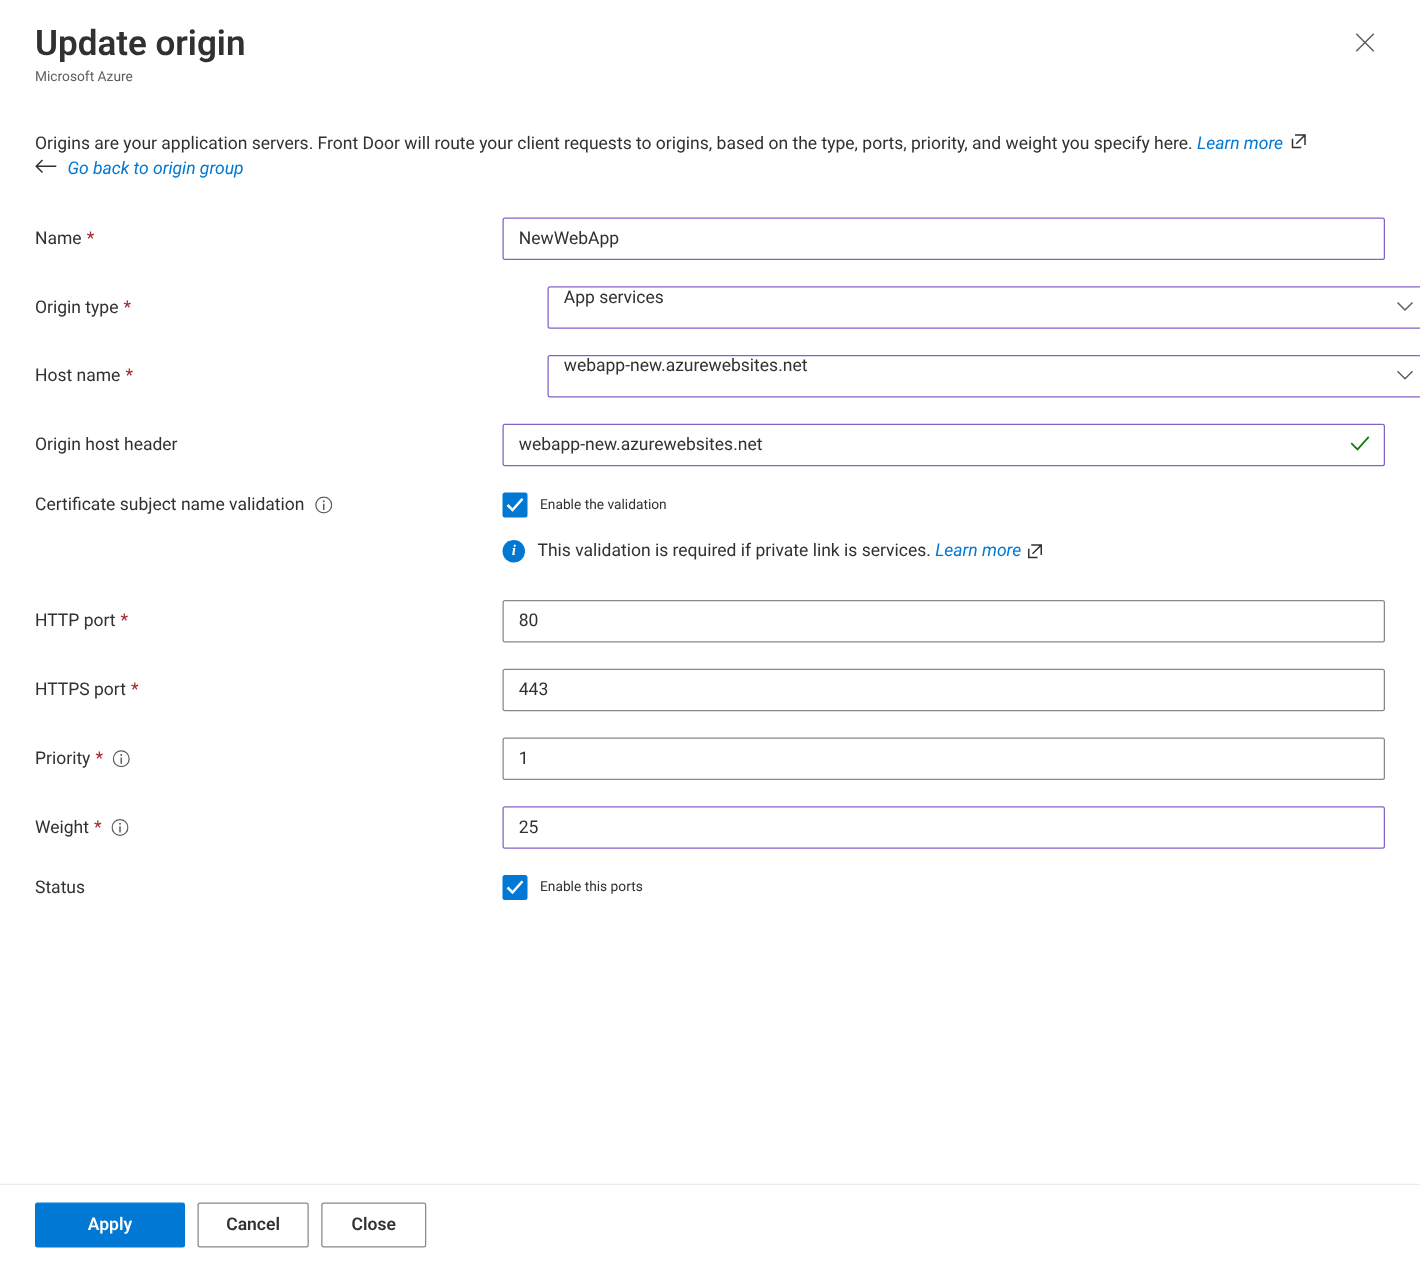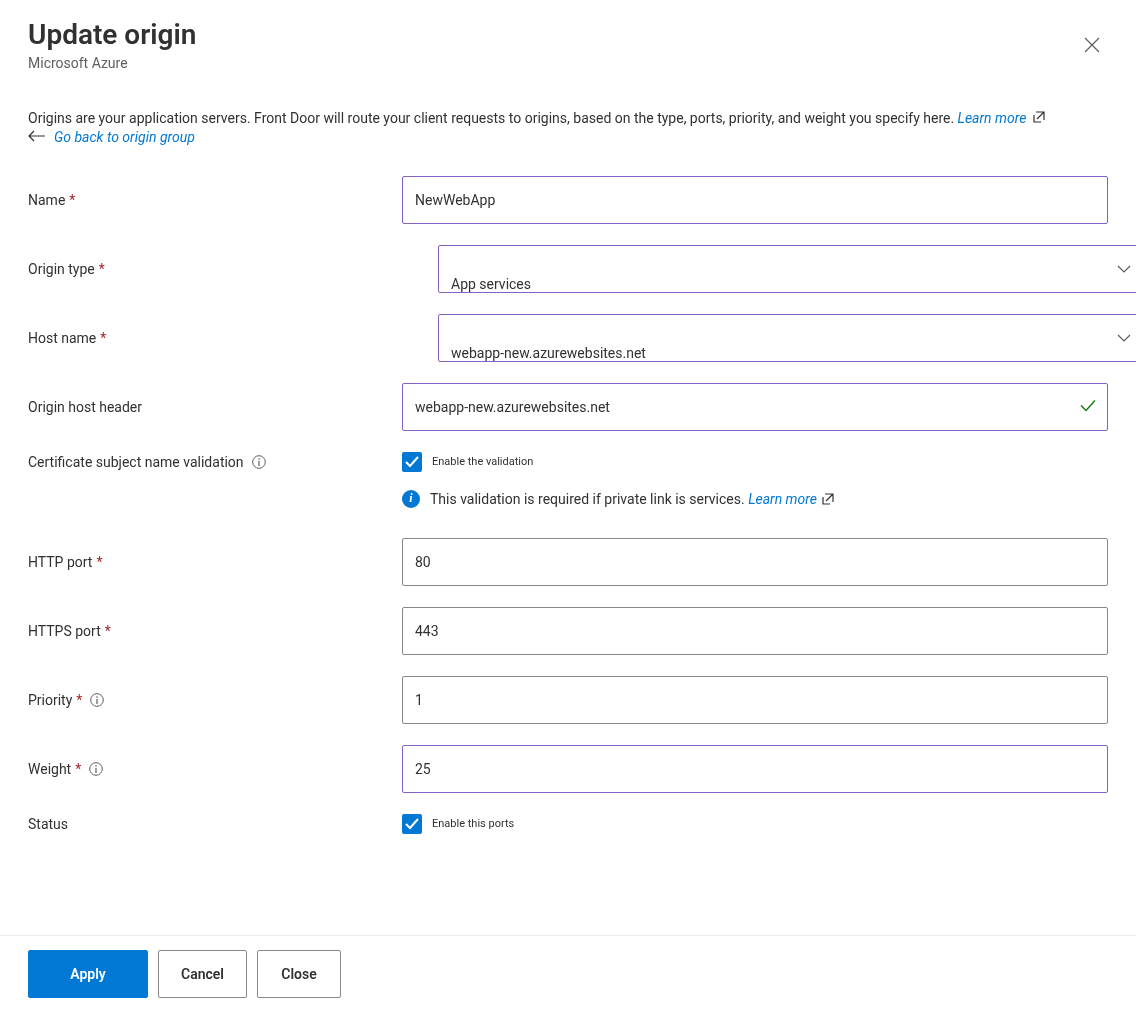--- a/index.html
+++ b/index.html
@@ -14,29 +14,29 @@
       width: 1136px;
       height: 1020px;
       position: relative;
     }
     .container {
       padding: 18px 28px 0 28px;
     }
     .header {
       display: flex;
       justify-content: space-between;
-      align-items: center;
+      align-items: flex-start;
     }
     .title {
       font-size: 28px;
       font-weight: 600;
       color: #323130;
     }
     .subtitle {
-      font-size: 14px;
+      font-size: 11px;
       color: #605e5c;
       margin-top: 4px;
     }
     .close-btn {
       width: 32px;
       height: 32px;
       display: flex;
       align-items: center;
       justify-content: center;
       cursor: pointer;
@@ -97,24 +97,24 @@
       display: inline-flex;
       align-items: center;
       justify-content: center;
     }
     .input-col {
       flex: 1;
       position: relative;
     }
     .text-input, .select-input {
       width: 100%;
-      height: 48px;
+      height: 34px;
       border: 1px solid #8a8886;
       border-radius: 2px;
-      padding: 0 12px;
+      padding: 16px 12px;
       font-size: 14px;
       font-family: inherit;
       color: #323130;
       background: #fff;
     }
     .text-input.active, .select-input.active, .text-input.focus {
       border-color: #8661c5;
     }
     .select-input {
       position: relative;
@@ -192,21 +192,21 @@
       position: absolute;
       bottom: 0;
       left: 0;
       right: 0;
       border-top: 1px solid #edebe9;
       padding: 14px 28px 22px 28px;
       display: flex;
       gap: 10px;
     }
     .btn {
-      height: 48px;
+      height: 36px;
       padding: 0 22px;
       font-size: 14px;
       font-family: inherit;
       border-radius: 2px;
       cursor: pointer;
       border: 1px solid #8a8886;
       background: #fff;
       color: #323130;
       display: flex;
       align-items: center;

